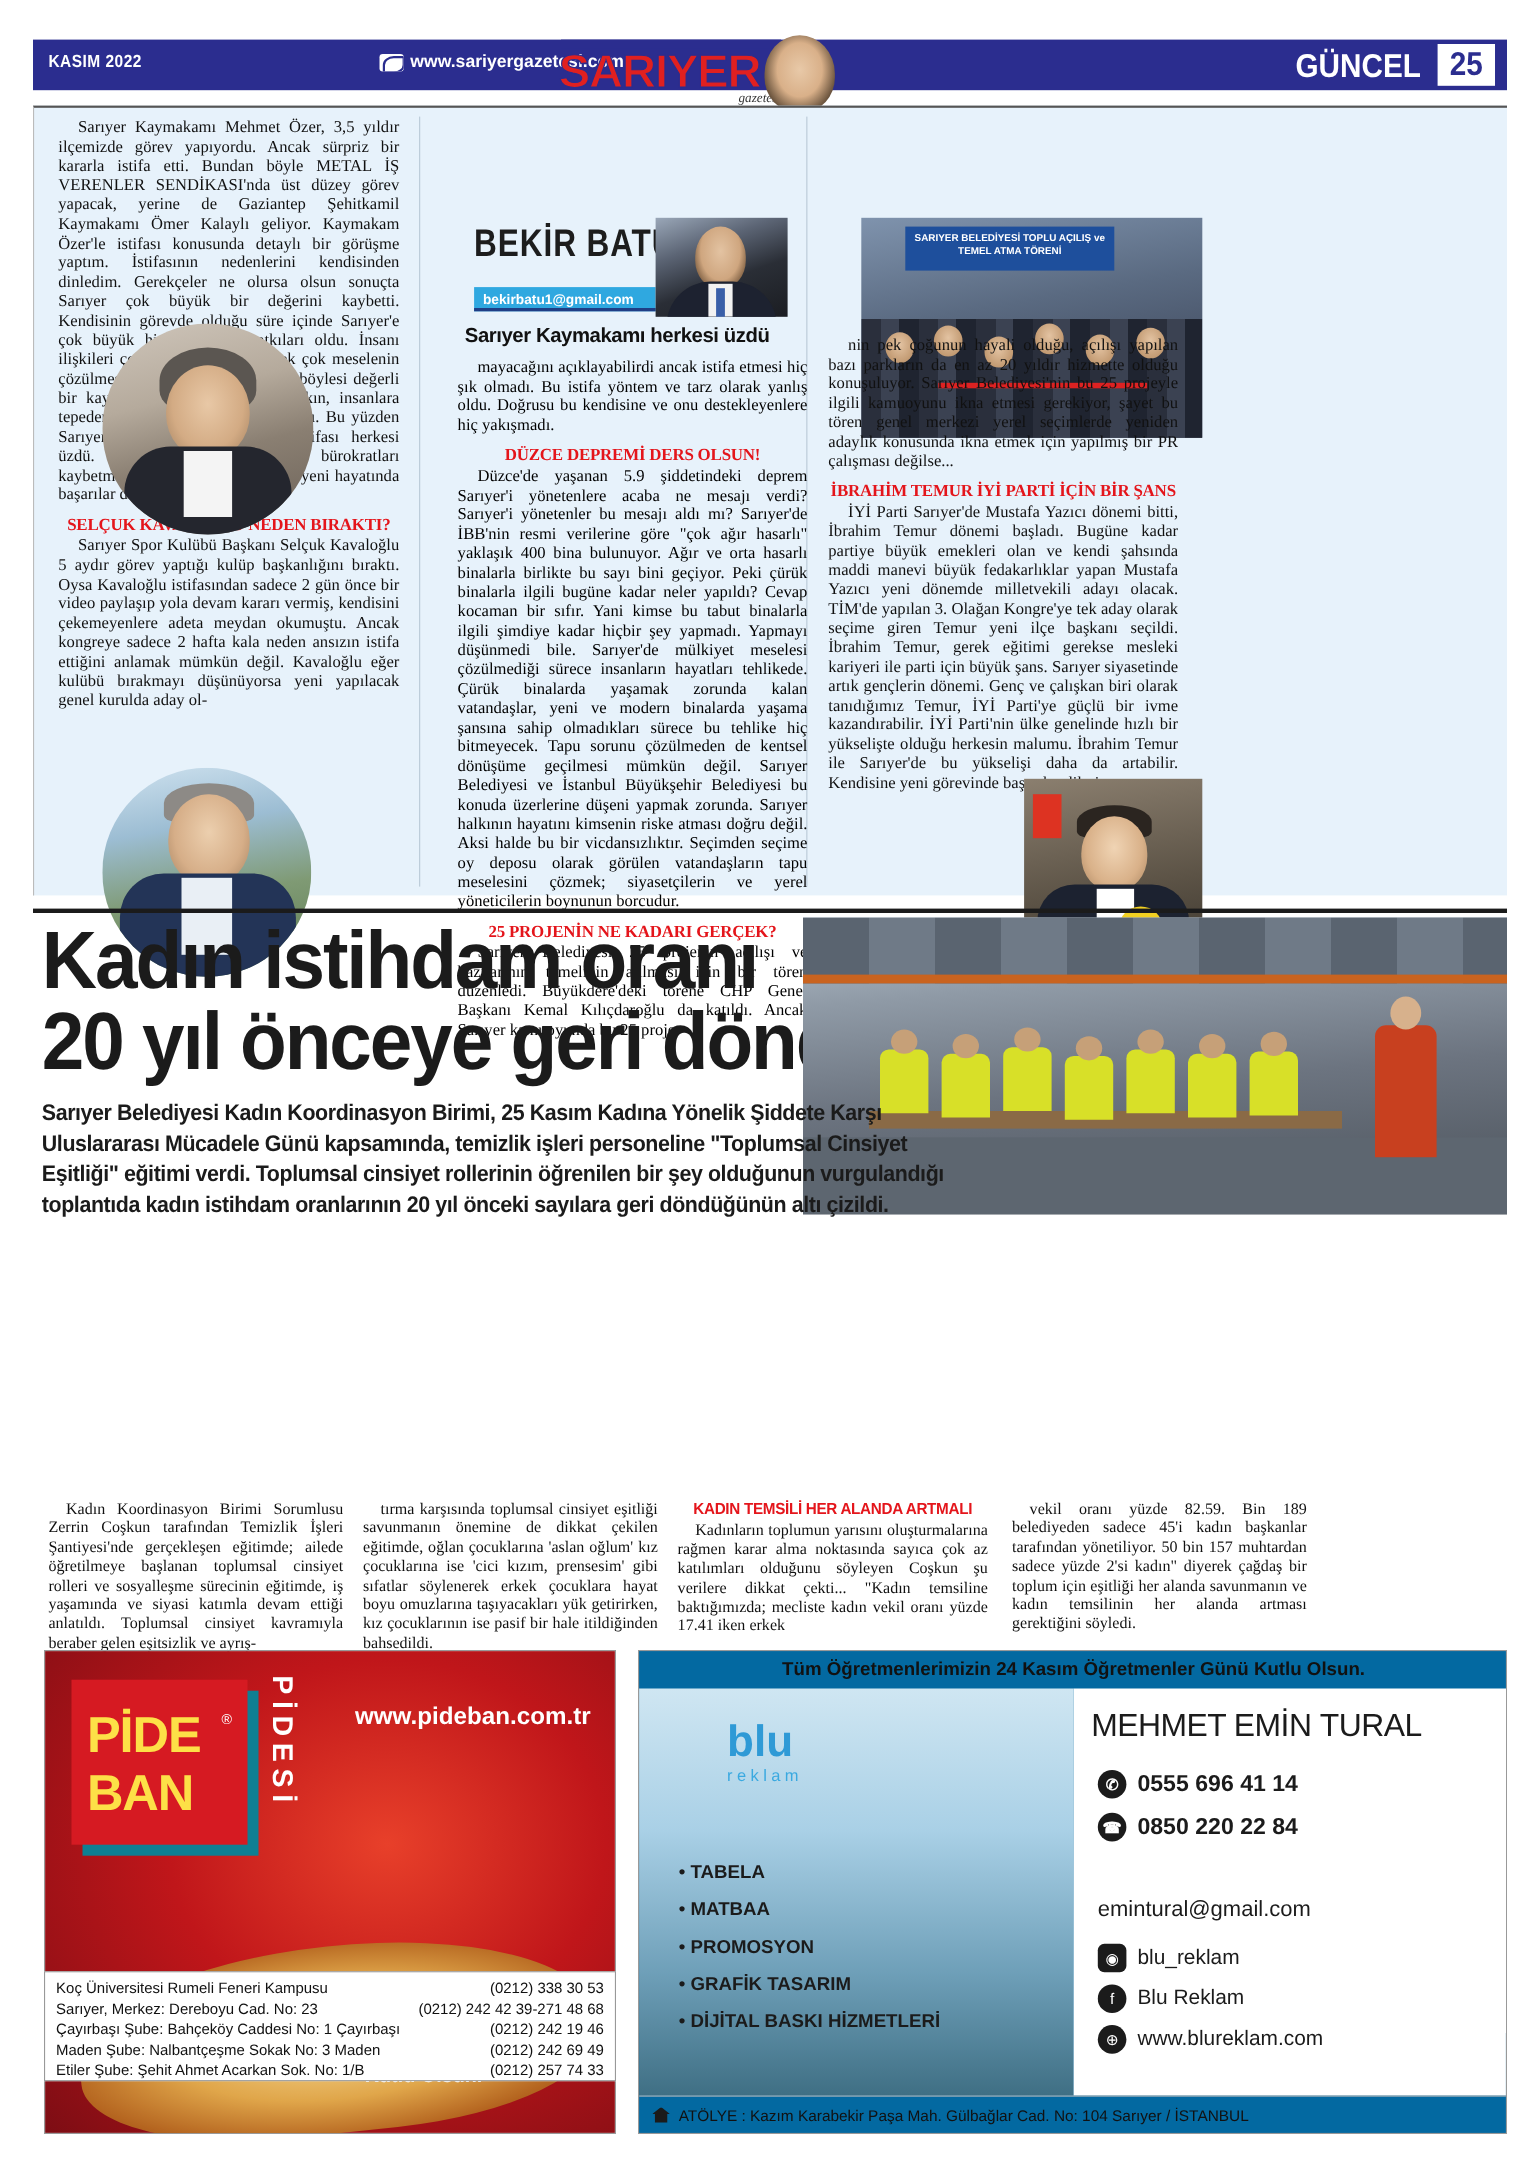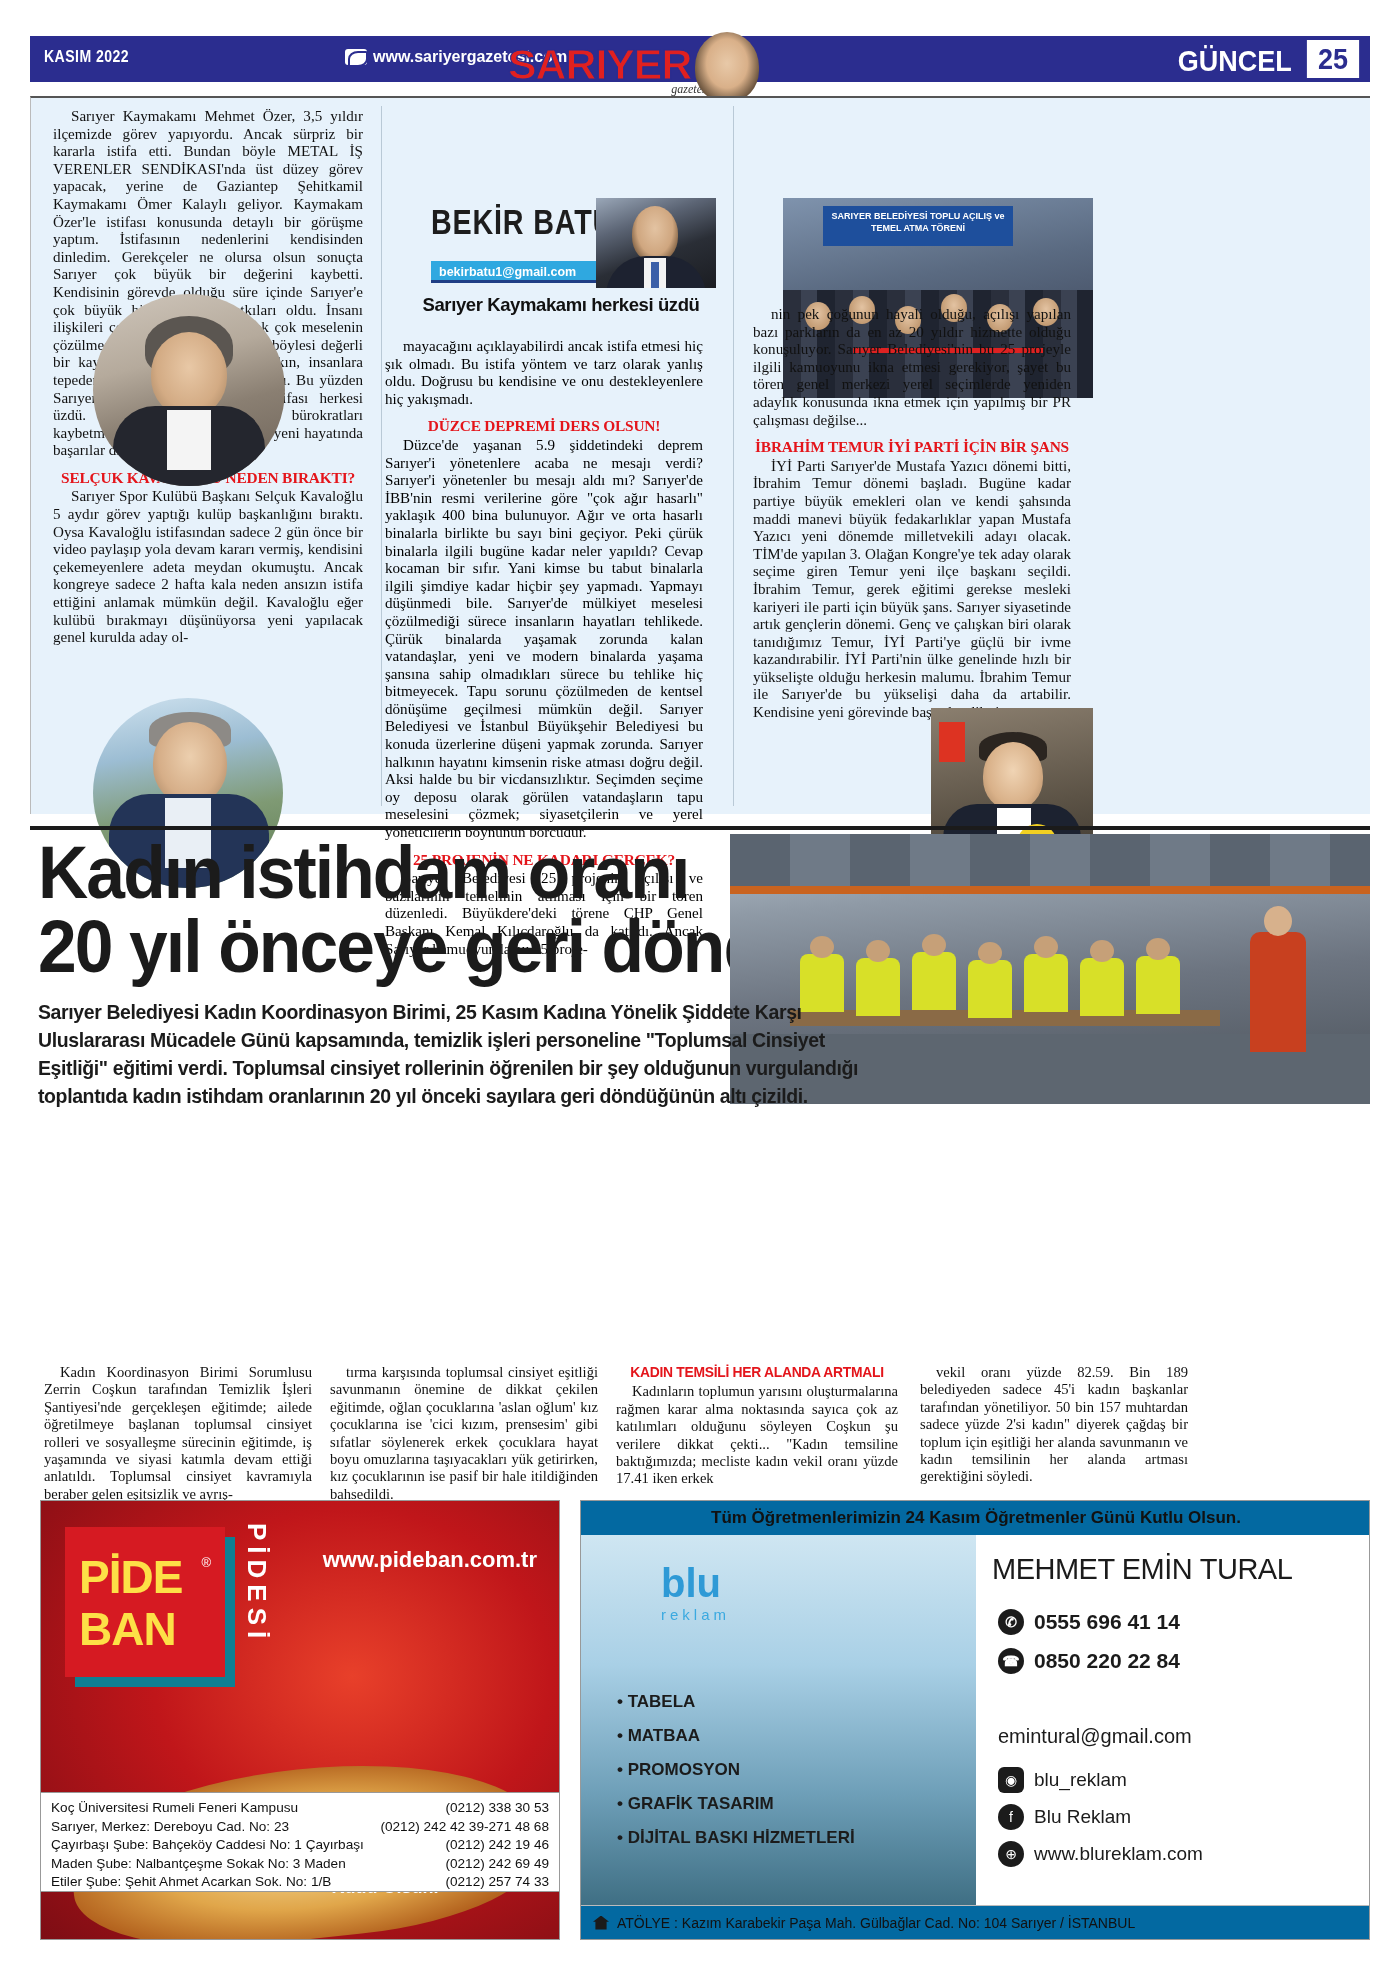--- a/index.html
+++ b/index.html
@@ -126,22 +126,22 @@
   }
   .byline-photo .tie{
     position:absolute; left:55px; top:64px; width:8px; height:28px; background:#3a5fa8;
   }
   .subhead {
     position: absolute; left: 372px; top: 196px; width: 316px;
     font-family: "Liberation Sans", sans-serif; font-weight: bold;
     font-size: 18.5px; text-align: center; color: #111;
     letter-spacing: -.4px;
   }
-  .c2-body { position:absolute; left:354px; top:228px; width:318px;
-             font-size:15.1px; line-height:17.6px; text-align:justify;margin-top:12px; }
+  .c2-body { position:absolute; left:385px; top:228px; width:318px;
+             font-size:15.1px; line-height:17.6px; text-align:justify; }
   .c2-body p { text-indent: 18px; }
 
   
   .ph-round {
     position: absolute; border-radius: 50%; overflow: hidden;
   }
   .ph1 { left: 62px; top: 196px; width: 192px; height: 192px; }
   .ph1 .bg { width:100%; height:100%;
     background: linear-gradient(165deg,#cfc6bb 0%,#b5aa9c 35%,#8a7f72 60%,#6a6056 100%); }
   .ph1 .hair { position:absolute; left:52px; top:22px; width:88px; height:60px;

